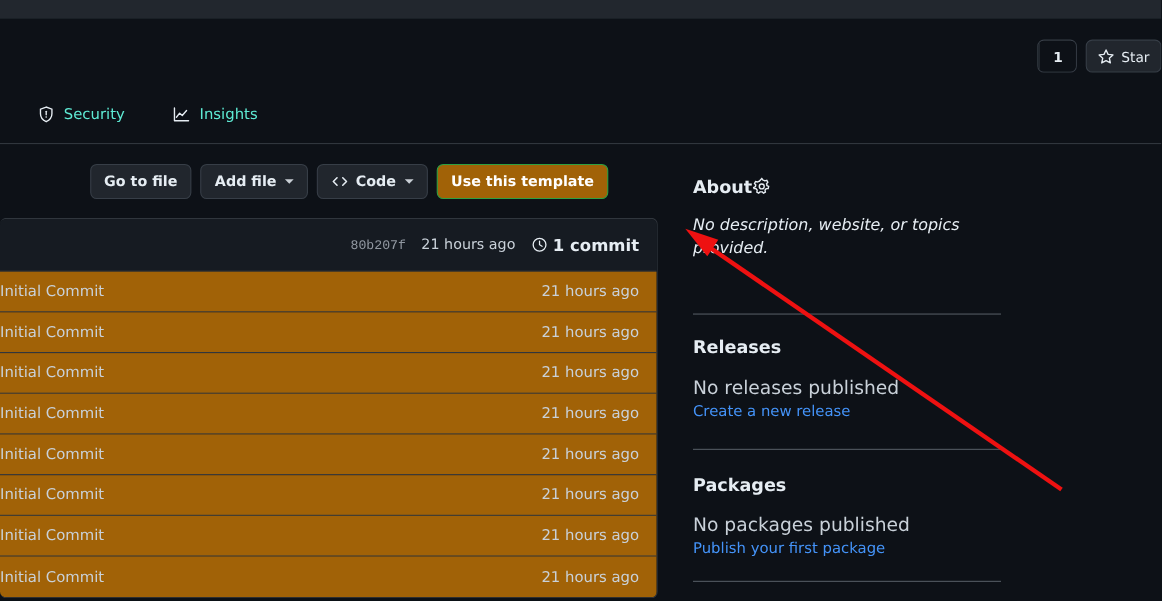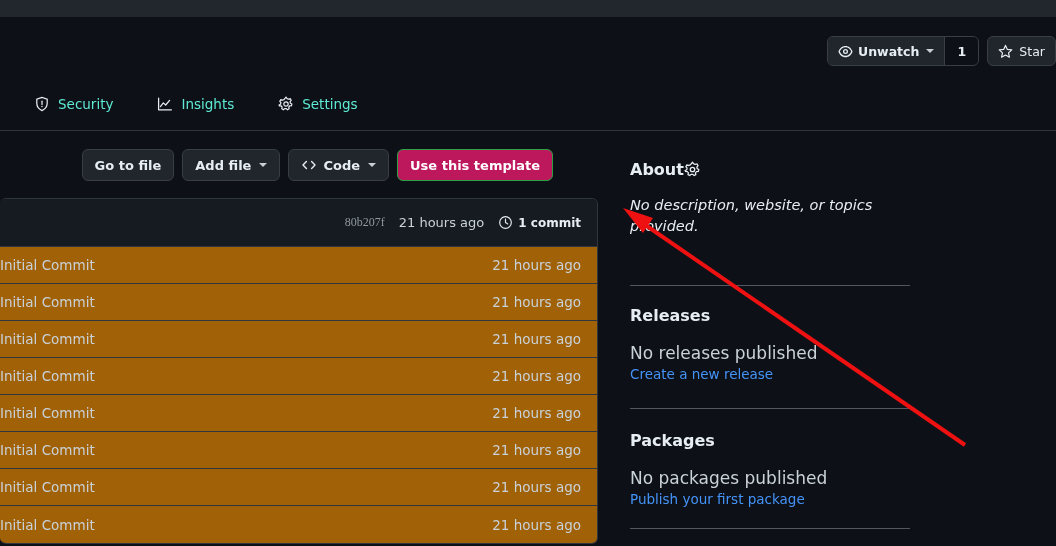--- a/index.html
+++ b/index.html
@@ -154,21 +154,21 @@
     border: 1px solid #373e47;
     border-radius: 6px;
     background: #21262d;
     color: #e6edf3;
     font-size: 13px;
     font-weight: bold;
     white-space: nowrap;
   }
 
   .gh-btn.primary {
-    background: #be185d;
+    background: #a16207;
     border-color: #2ea043;
     color: #ffffff;
   }
 
   .caret {
     display: inline-block;
     width: 0; height: 0;
     border-left: 4px solid transparent;
     border-right: 4px solid transparent;
     border-top: 4px solid currentColor;
@@ -193,33 +193,33 @@
     gap: 14px;
     height: 48px;
     padding: 0 16px;
     background: #161b22;
     border-bottom: 1px solid #30363d;
     color: #9198a1;
     font-size: 13px;
   }
 
   .commit-sha {
-    font-family: Liberation Serif, serif;
+    font-family: Liberation Mono, monospace;
     font-size: 12px;
     color: #9198a1;
   }
 
   .commit-when { color: #c9d1d9; font-size: 13px; }
 
   .commit-count {
     display: flex;
     align-items: center;
     gap: 5px;
     color: #e6edf3;
-    font-size: 12px;
+    font-size: 15px;
     font-weight: bold;
     text-align: right;
   }
 
   .file-row {
     display: flex;
     align-items: center;
     height: 37px;
     padding: 0 16px 0 0;
     border-bottom: 1px solid #30363d;
@@ -311,29 +311,20 @@
 </head>
 <body>
 
 <div id="screen">
 
   <div class="top-strip"></div>
 
   <div class="repo-actions">
 
     <div class="btn-group">
-      <div class="seg">
-        <span>
-          <svg width="15" height="15" viewBox="0 0 16 16" fill="#e6edf3">
-            <path d="M8 2C4.5 2 1.7 4.4.6 7.6c-.1.3-.1.5 0 .8C1.7 11.6 4.5 14 8 14s6.3-2.4 7.4-5.6c.1-.3.1-.5 0-.8C14.3 4.4 11.5 2 8 2Zm0 1.5c2.8 0 5.1 1.9 6 4.5-.9 2.6-3.2 4.5-6 4.5S2.9 10.6 2 8c.9-2.6 3.2-4.5 6-4.5Zm0 1.8A2.7 2.7 0 1 0 8 10.7 2.7 2.7 0 0 0 8 5.3Zm0 1.4a1.3 1.3 0 1 1 0 2.6 1.3 1.3 0 0 1 0-2.6Z"></path>
-          </svg>
-        </span>
-        <span>Unwatch</span>
-        <span class="caret"></span>
-      </div>
       <div class="seg count">1</div>
     </div>
 
     <div class="star-group">
       <span>
         <svg width="15" height="15" viewBox="0 0 16 16" fill="none" stroke="#e6edf3" stroke-width="1.3" stroke-linejoin="round">
           <path d="M8 1.5 10 5.8l4.7.5-3.5 3.2 1 4.6L8 11.8 3.8 14.1l1-4.6L1.3 6.3 6 5.8 8 1.5Z"></path>
         </svg>
       </span>
       <span>Star</span>
@@ -361,29 +352,20 @@
         <svg width="16" height="16" viewBox="0 0 16 16" fill="none" stroke="#e6edf3" stroke-width="1.25" stroke-linecap="round" stroke-linejoin="round">
           <path d="M1.6 2.2v11.6h12.8"></path>
           <path d="M3.4 10.6 6.3 6.9l2.4 2.1 3.9-4.6"></path>
         </svg>
       </span>
       <span class="nav-label">Insights</span>
     </div>
 
     <div class="nav-sep"></div>
 
-    <div class="nav-item">
-      <span>
-        <svg width="16" height="16" viewBox="0 0 16 16" fill="none" stroke="#e6edf3" stroke-width="1.2">
-          <circle cx="8" cy="8" r="2.2"></circle>
-          <path d="M8 1.2 9.1 2.6a5.6 5.6 0 0 1 1.5.6l1.7-.4.9 1.6-1.1 1.3c.2.5.3 1 .3 1.5l1.5.8-.4 1.8-1.7.1c-.3.5-.6.9-1 1.2l.3 1.7-1.6.9-1.3-1.1c-.5.1-1 .1-1.5 0l-1.3 1.1-1.6-.9.3-1.7c-.4-.3-.7-.7-1-1.2l-1.7-.1L1.1 9l1.5-.8c0-.5.1-1 .3-1.5L1.8 5.4l.9-1.6 1.7.4c.5-.3 1-.5 1.5-.6L8 1.2Z"></path>
-        </svg>
-      </span>
-      <span class="nav-label">Settings</span>
-    </div>
   </div>
   <div class="nav-underline"></div>
 
   <div class="main-col">
 
     <div class="file-actions">
 
       <div class="gh-btn">
         <span>Go to file</span>
       </div>

